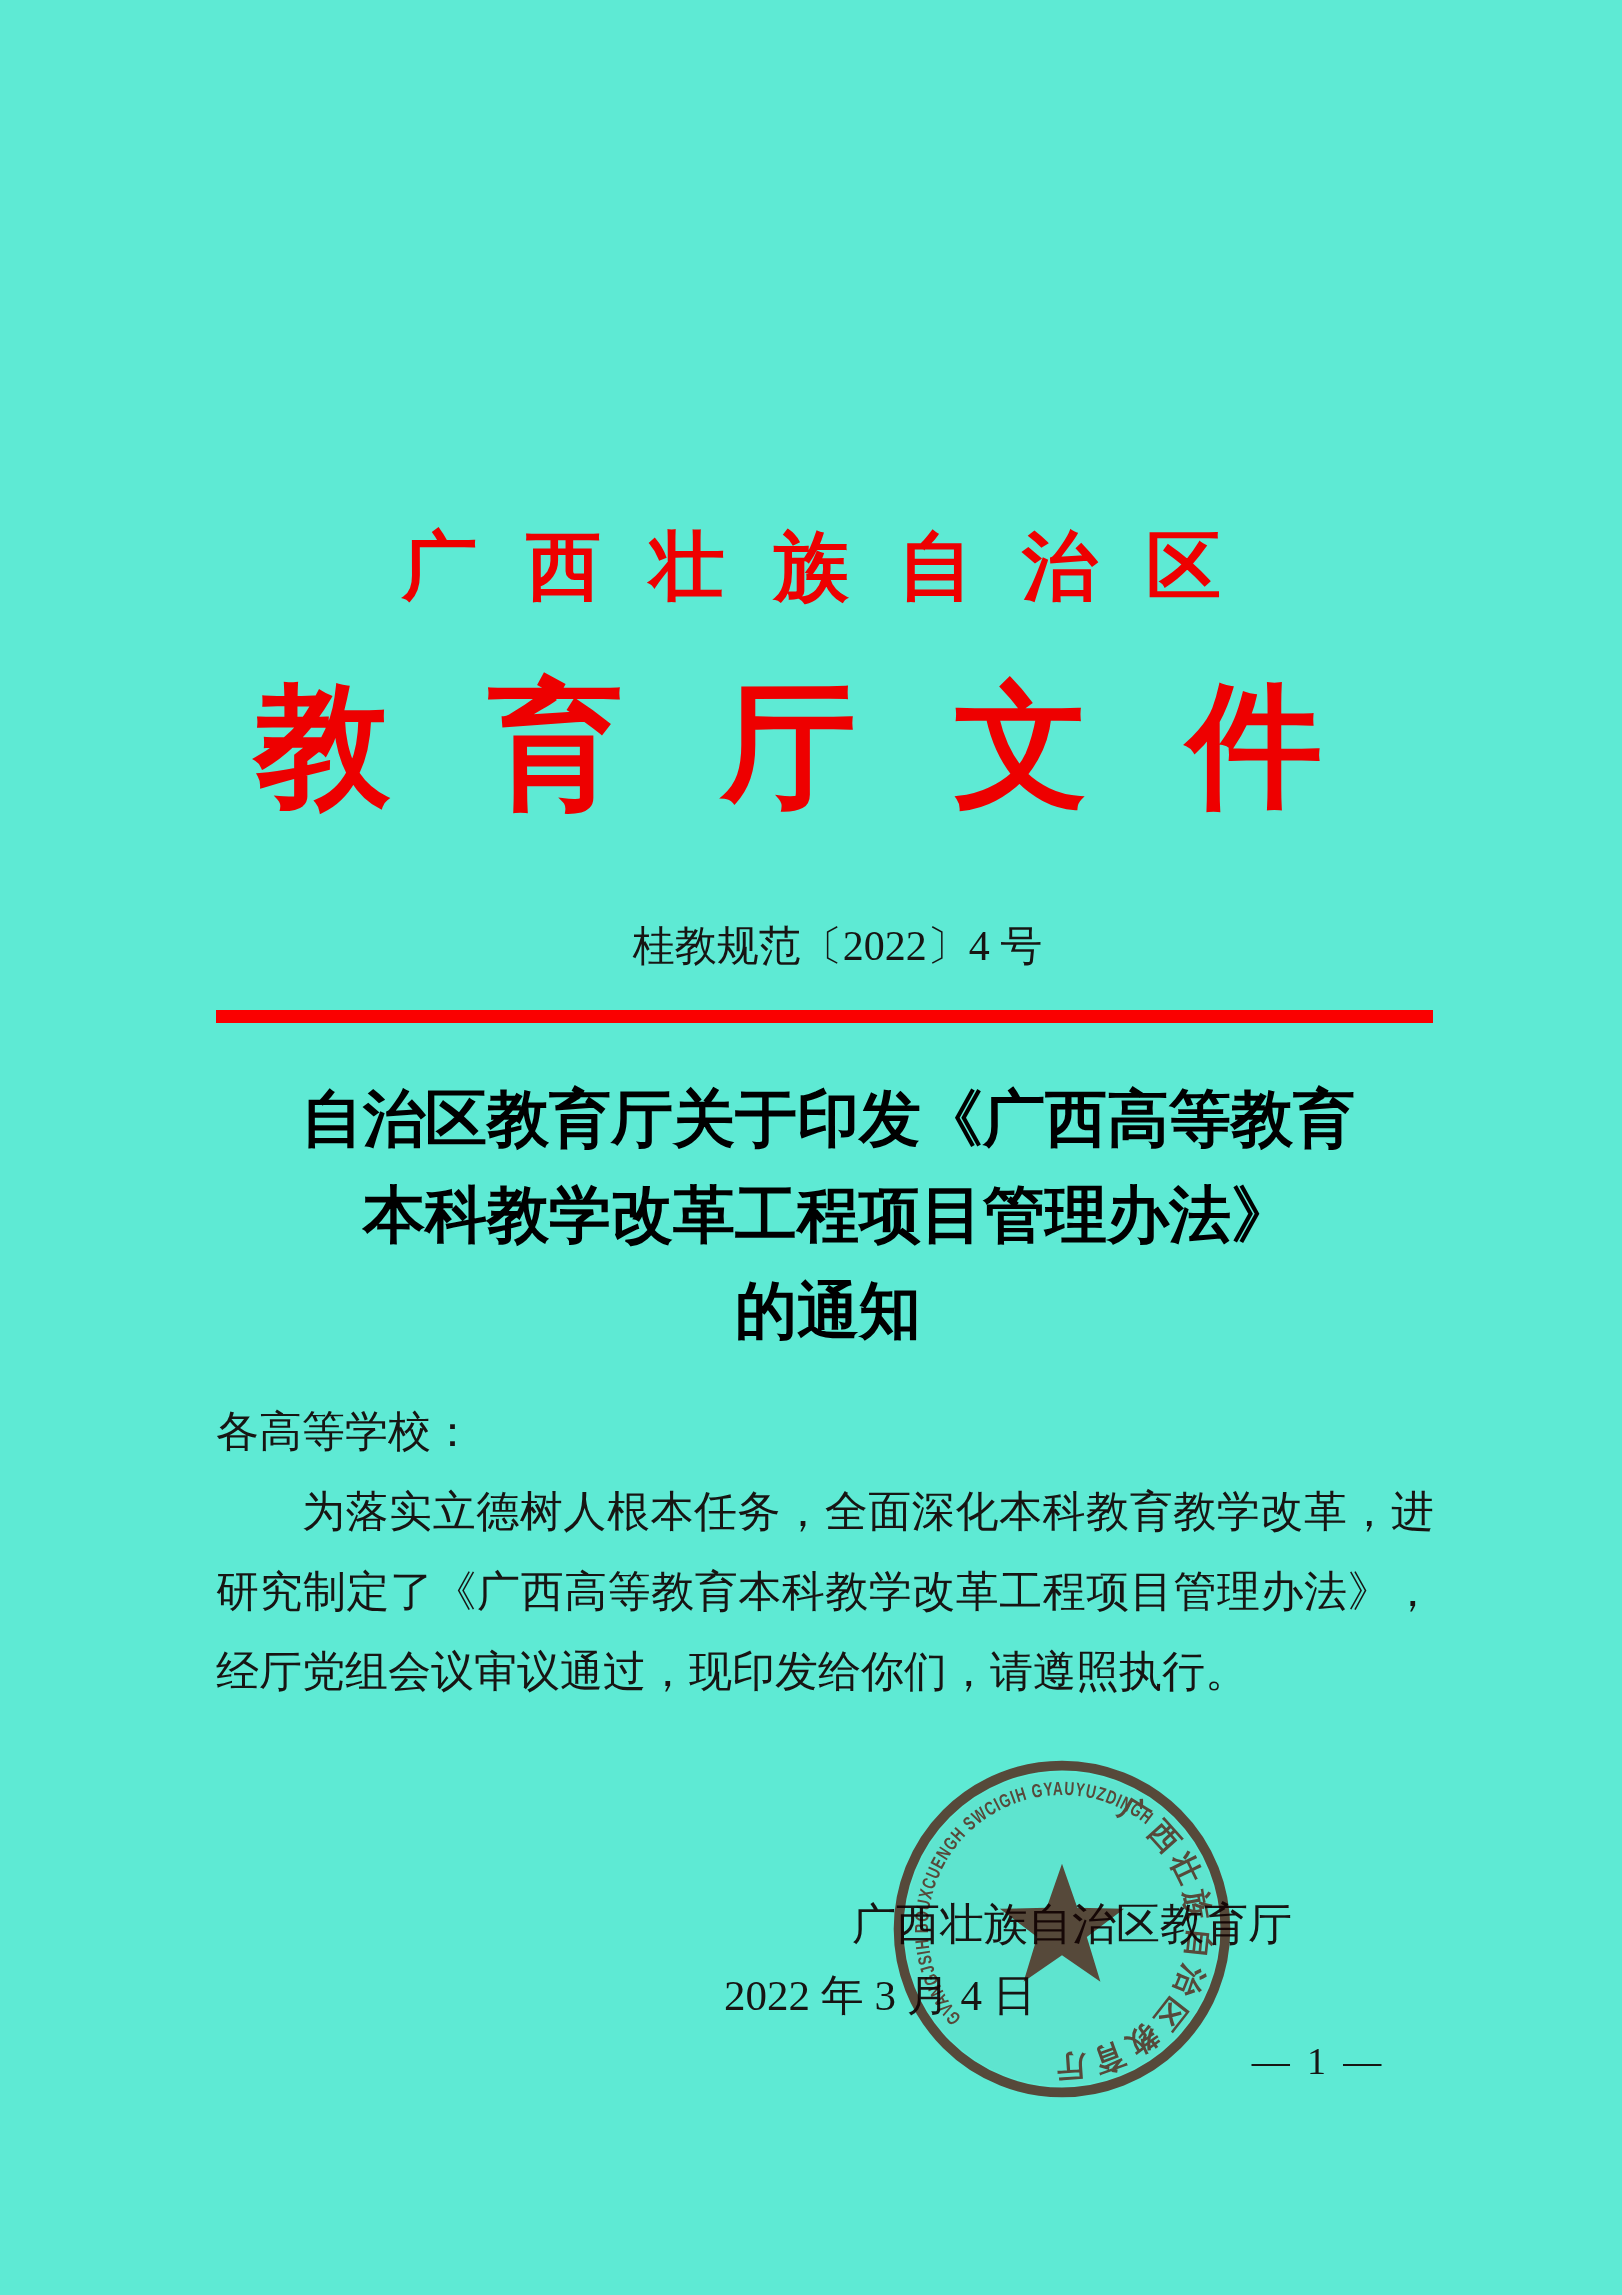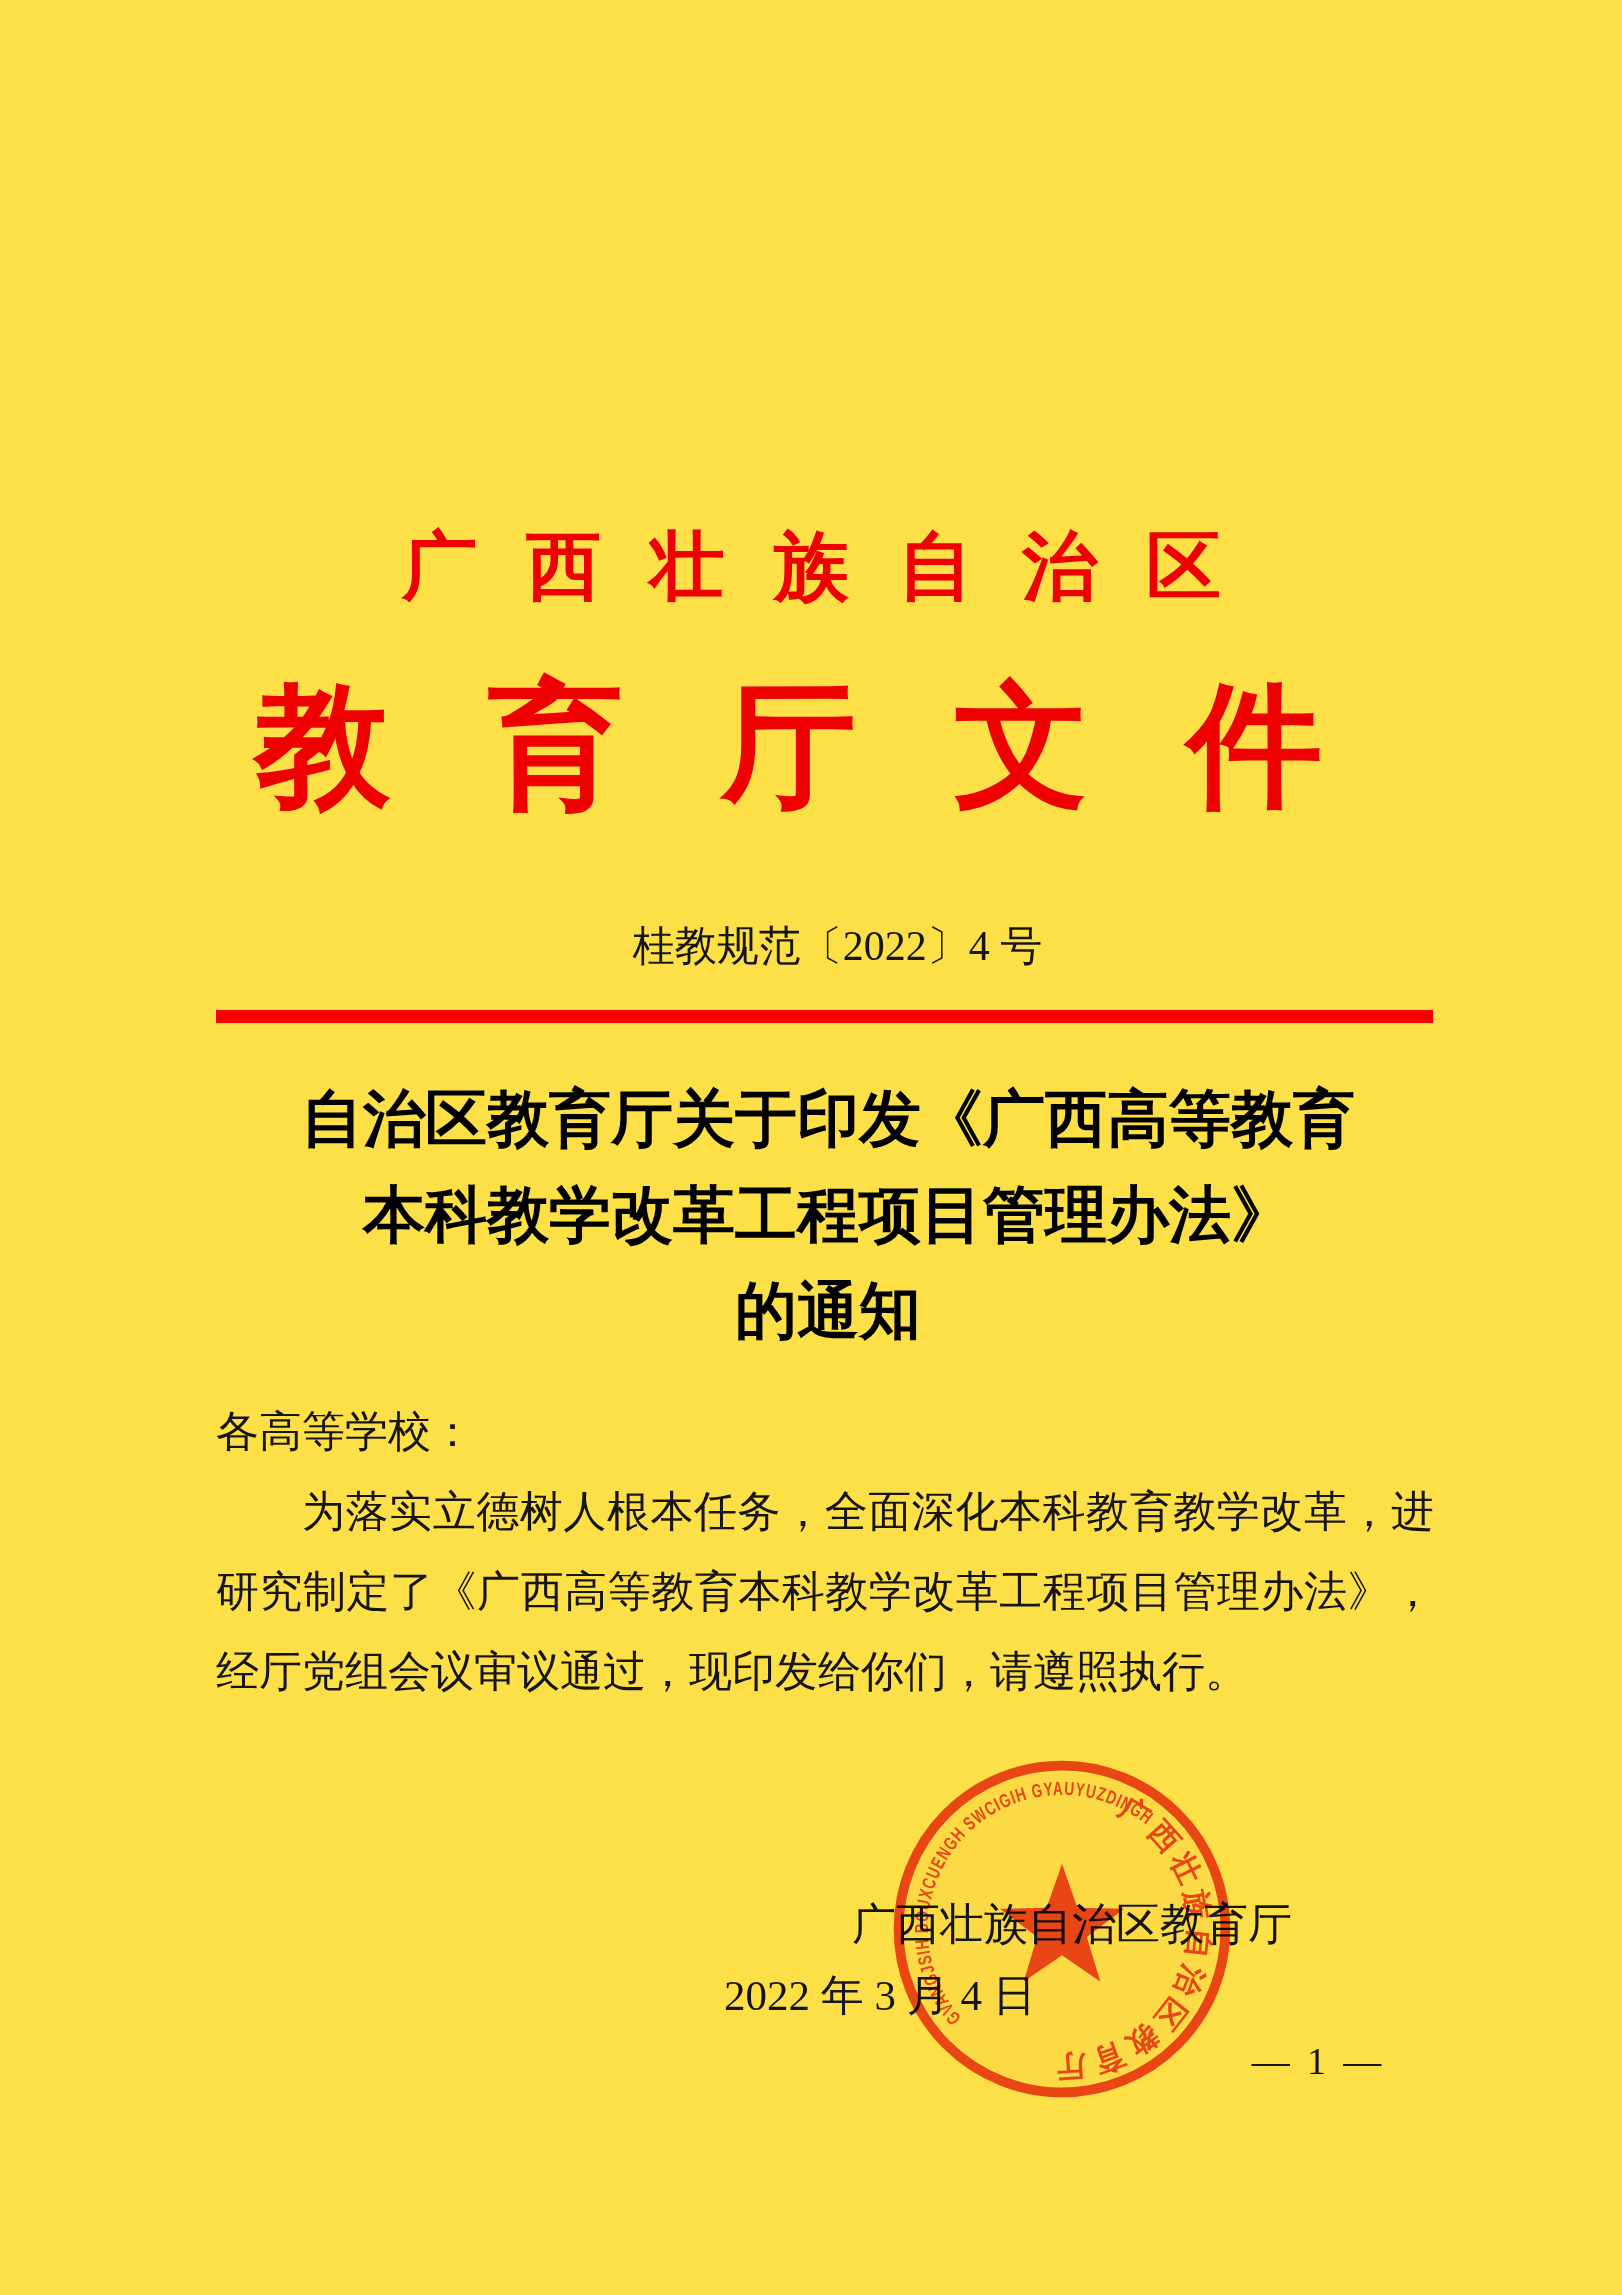--- a/index.html
+++ b/index.html
@@ -6,21 +6,21 @@
     --header-red:#ee0000;
     --rule-red:#fa0000;
     --text-black:#171513;
     --seal-red:#e83b30;
   }
   html,body{margin:0;padding:0;background:#ffffff;}
   .page{
     position:relative;
     width:1623px;
     height:2295px;
-    background:#fde047;
+    background:#5eead4;
     overflow:hidden;
     font-family:"Liberation Serif","DejaVu Serif",serif;
     color:var(--text-black);
   }
   .abs{position:absolute;}
 
   
   .org-line{
     left:0;right:0;top:527px;
     text-align:center;

